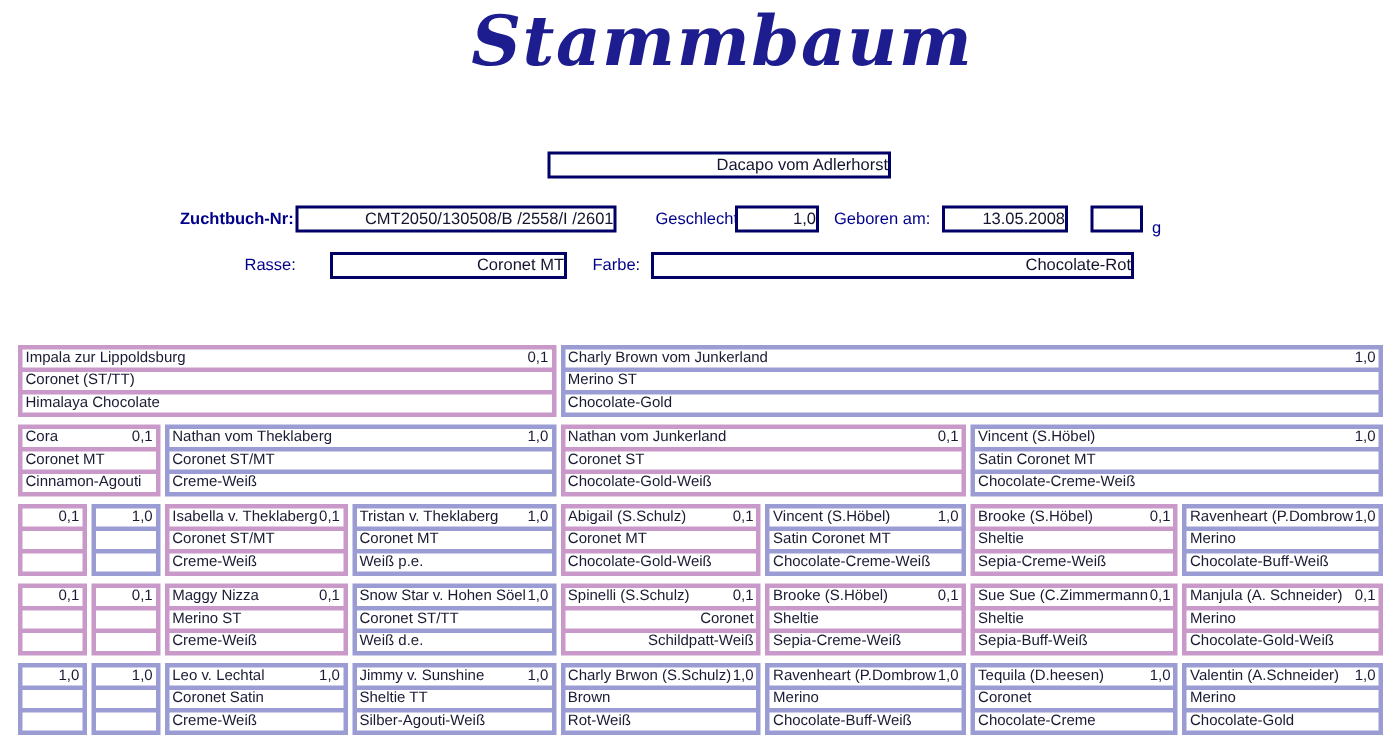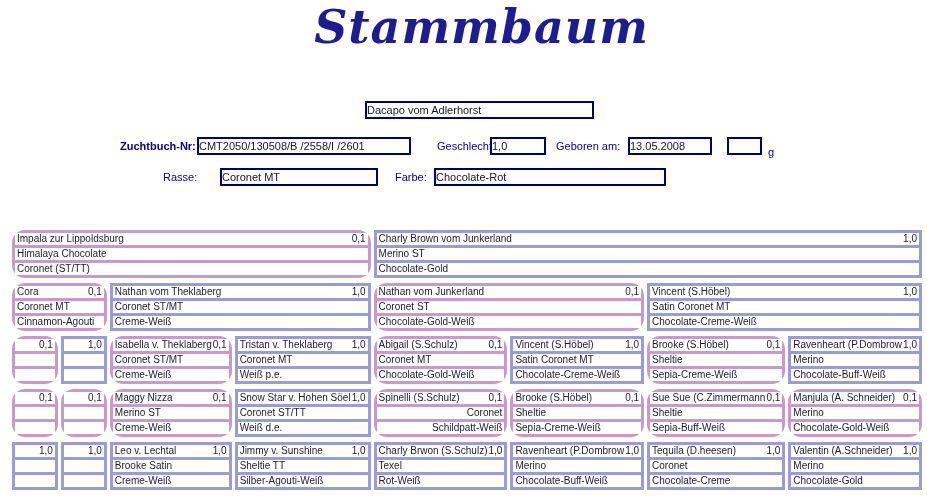--- a/index.html
+++ b/index.html
@@ -7,37 +7,37 @@
     width:927px;height:500px;position:relative;background:#fff;
     font-family:"Liberation Sans",sans-serif;color:#14142e;overflow:hidden;
   }
   .title{
     position:absolute;top:0;left:0;width:100%;text-align:center;
     font-family:"DejaVu Serif",serif;font-style:italic;font-weight:bold;
     font-size:46px;color:var(--title,#1d1d8f);letter-spacing:1px;padding-left:18px;
   }
   .fieldbox{
     position:absolute;border:2px solid var(--navy,#000066);background:#fff;
-    font-size:11px;text-align:left;line-height:14px;color:#14142e;
+    font-size:11px;text-align:right;line-height:14px;color:#14142e;
     box-sizing:border-box;white-space:nowrap;overflow:hidden;
   }
   .hlabel{
     position:absolute;font-size:11px;color:var(--navy-text,#00008b);
     white-space:nowrap;
   }
   
   .pedigree{
     position:absolute;left:12px;top:230px;width:910px;
     display:grid;grid-template-columns:repeat(8,1fr);
     column-gap:3px;row-gap:5px;grid-auto-rows:48px;
   }
   .entry{
     box-sizing:border-box;padding:3px;display:flex;flex-direction:column;gap:3px;
   }
-  .entry.female{background:var(--female,#cc99cc);border-radius:13px;}
+  .entry.female{background:var(--female,#cc99cc);}
   .entry.male{background:var(--male,#9c9cd4);}
   .line{
     background:#fff;height:12px;line-height:12px;font-size:10px;
     padding:0 2px;white-space:nowrap;overflow:hidden;color:#1a1a33;
   }
   .line.l1{display:flex;justify-content:space-between;}
   .line .nm{overflow:hidden;white-space:nowrap;}
   .line .sx{flex:none;padding-left:1px;}
 </style>
 </head>
@@ -56,30 +56,30 @@
 <span class="hlabel" style="left:556px;top:140px;">Geboren am:</span>
 <div class="fieldbox" style="left:628px;top:137px;width:84px;height:18px;">13.05.2008</div>
 
 <div class="fieldbox" style="left:727px;top:137px;width:35px;height:18px;"></div>
 <span class="hlabel" style="left:768px;top:146px;">g</span>
 
 <span class="hlabel" style="left:163px;top:171px;">Rasse:</span>
 <div class="fieldbox" style="left:220px;top:168px;width:158px;height:18px;">Coronet MT</div>
 
 <span class="hlabel" style="left:395px;top:171px;">Farbe:</span>
-<div class="fieldbox" style="left:434px;top:168px;width:232px;height:18px;">Chocolate-Rot</div>
+<div class="fieldbox" style="left:434px;top:168px;width:322px;height:18px;">Chocolate-Rot</div>
 
 <div class="pedigree" id="pedigree">
     <div class="entry female" style="grid-column: span 4;">
       <div class="line l1">
         <span class="nm">Impala zur Lippoldsburg</span>
         <span class="sx">0,1</span>
       </div>
+      <div class="line">Coronet (ST/TT)</div>
       <div class="line">Himalaya Chocolate</div>
-      <div class="line">Coronet (ST/TT)</div>
     </div>
     <div class="entry male" style="grid-column: span 4;">
       <div class="line l1">
         <span class="nm">Charly Brown vom Junkerland</span>
         <span class="sx">1,0</span>
       </div>
       <div class="line">Merino ST</div>
       <div class="line">Chocolate-Gold</div>
     </div>
     <div class="entry female" style="grid-column: span 2;">
@@ -256,37 +256,37 @@
         <span class="sx">1,0</span>
       </div>
       <div class="line"></div>
       <div class="line"></div>
     </div>
     <div class="entry male" style="grid-column: span 1;">
       <div class="line l1">
         <span class="nm">Leo v. Lechtal</span>
         <span class="sx">1,0</span>
       </div>
-      <div class="line">Brooke Satin</div>
+      <div class="line">Coronet Satin</div>
       <div class="line">Creme-Weiß</div>
     </div>
     <div class="entry male" style="grid-column: span 1;">
       <div class="line l1">
         <span class="nm">Jimmy v. Sunshine</span>
         <span class="sx">1,0</span>
       </div>
       <div class="line">Sheltie TT</div>
       <div class="line">Silber-Agouti-Weiß</div>
     </div>
     <div class="entry male" style="grid-column: span 1;">
       <div class="line l1">
         <span class="nm">Charly Brwon (S.Schulz)</span>
         <span class="sx">1,0</span>
       </div>
-      <div class="line">Texel</div>
+      <div class="line">Brown</div>
       <div class="line">Rot-Weiß</div>
     </div>
     <div class="entry male" style="grid-column: span 1;">
       <div class="line l1">
         <span class="nm">Ravenheart (P.Dombrow</span>
         <span class="sx">1,0</span>
       </div>
       <div class="line">Merino</div>
       <div class="line">Chocolate-Buff-Weiß</div>
     </div>

